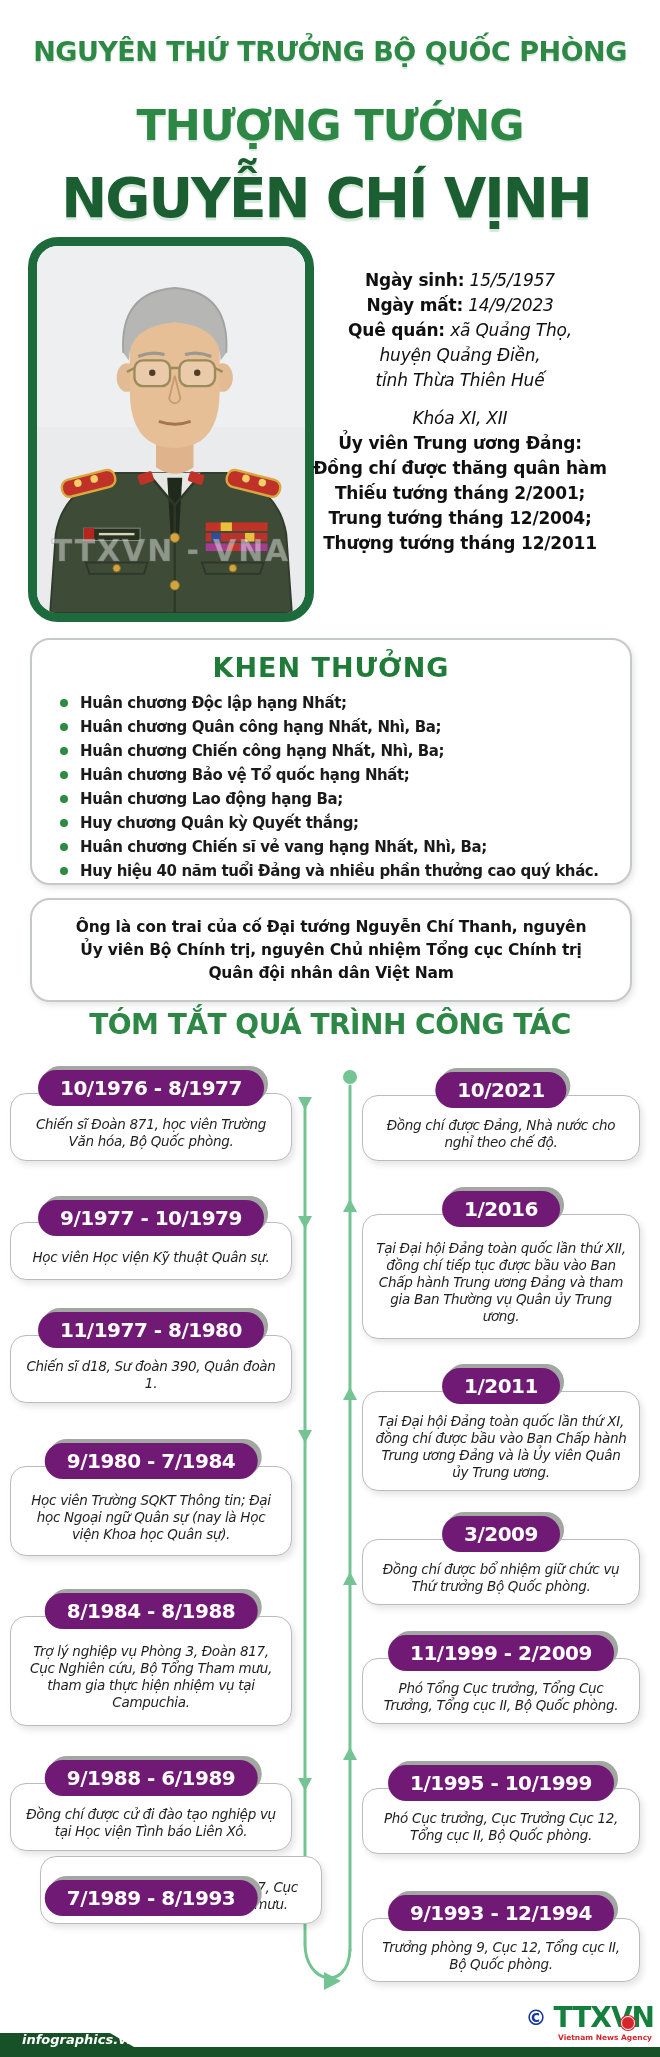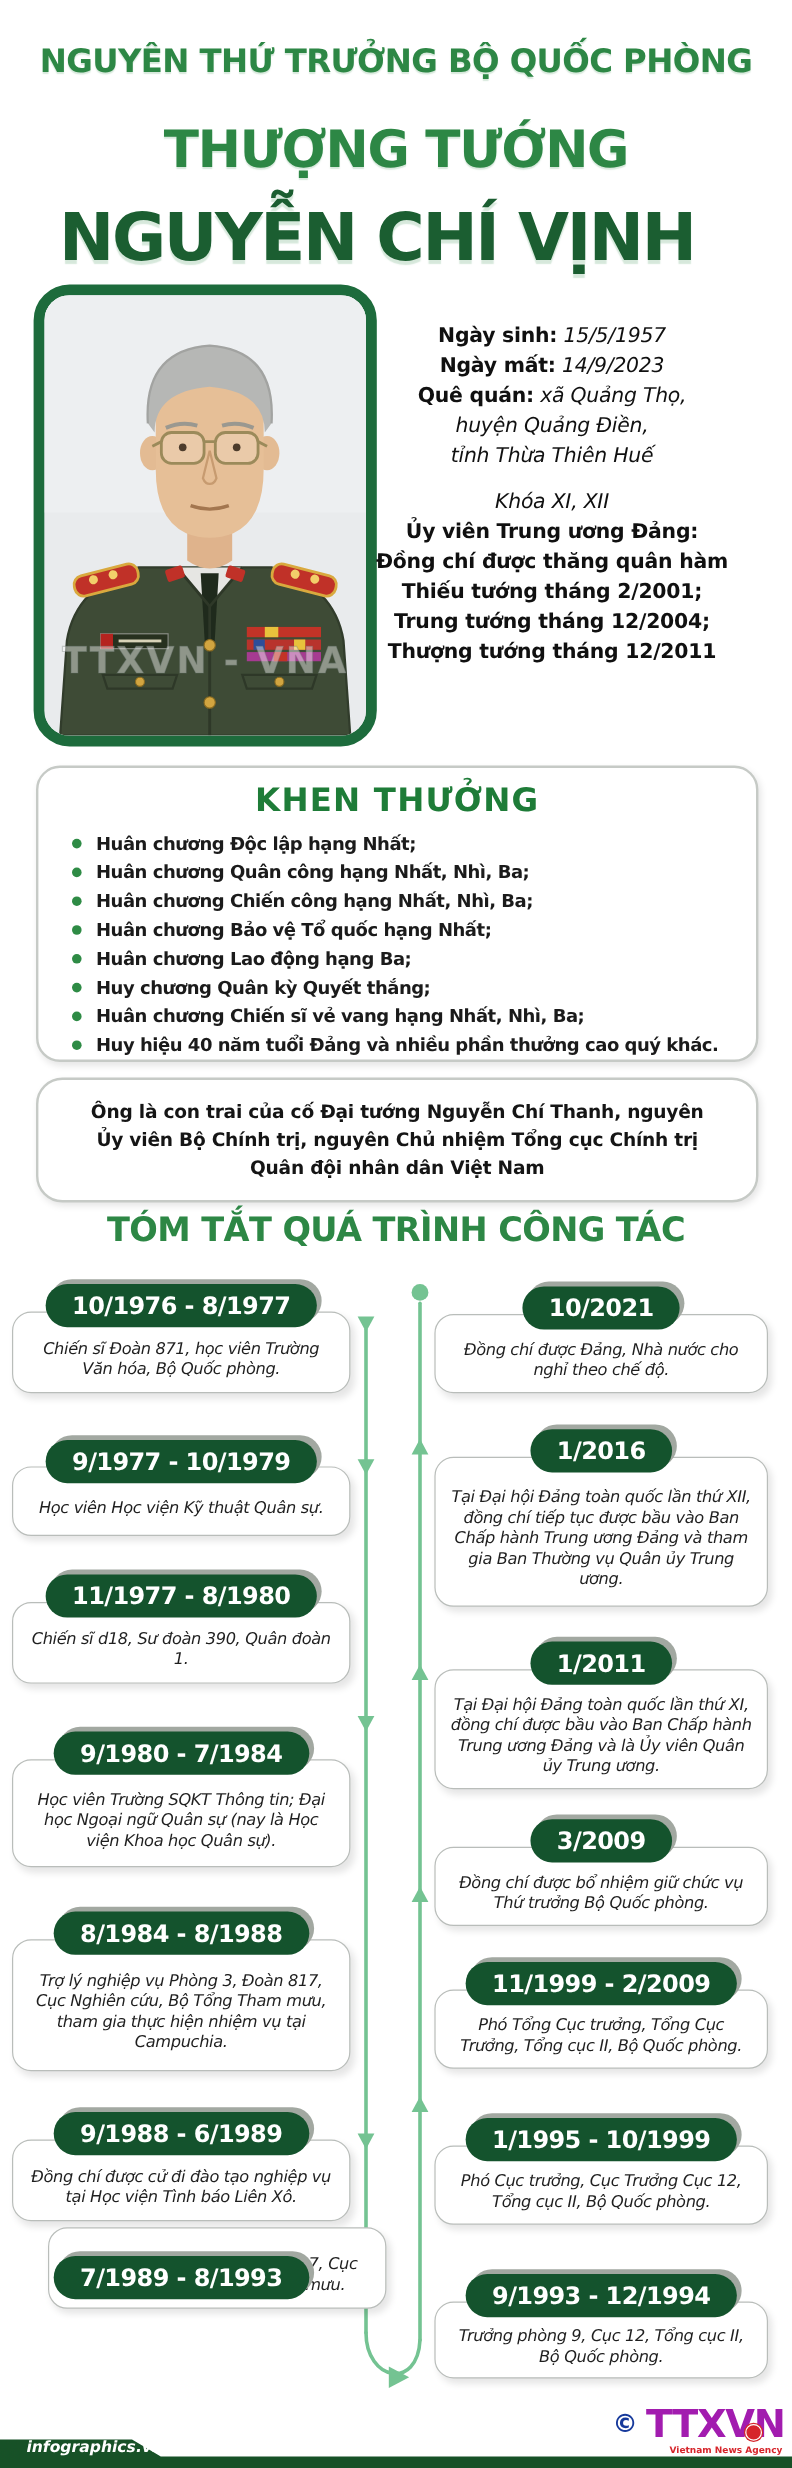--- a/index.html
+++ b/index.html
@@ -6,21 +6,21 @@
   #page{position:relative;width:660px;height:2057px;background:#ffffff;overflow:hidden;
         font-family:"DejaVu Sans","Liberation Sans",sans-serif;}
   .abs{position:absolute;}
 
   
   .t1{top:36px;left:0;width:660px;text-align:center;font-size:27px;font-weight:800;
       color:#2d8745;letter-spacing:-0.5px;text-shadow:0 2px 1px rgba(165,205,175,.45);}
   .t2{top:100px;left:0;width:660px;text-align:center;font-size:43px;font-weight:700;
       color:#2d8745;letter-spacing:-1px;text-shadow:0 2px 1px rgba(165,205,175,.45);}
   .t3{top:166px;left:0;width:628px;text-align:center;font-size:55px;font-weight:800;
-      color:#1b5e31;letter-spacing:-2px;text-shadow:0 3px 1px rgba(165,205,175,.45);}
+      color:#1b5e31;letter-spacing:-2px;text-shadow:0 3px 1px rgba(165,205,175,.45);padding-left:12px;}
 
   
   .photo-frame{left:28px;top:237px;width:286px;height:385px;box-sizing:border-box;
       border:9px solid #1d6b3c;border-radius:30px;overflow:hidden;background:#e9ebed;}
 
   
   .profile{left:290px;top:268px;width:340px;text-align:center;font-size:17px;line-height:25px;
       color:#101010;letter-spacing:-0.2px;}
   .info-line .lbl{font-weight:700;}
   .info-line .val{font-style:italic;}
@@ -33,41 +33,41 @@
   .awards-title{margin-top:12px;text-align:center;font-size:27px;font-weight:800;color:#1e7c38;
       letter-spacing:1px;}
   .award-list{margin-top:8px;padding:0 22px;}
   .award-row{display:flex;align-items:flex-start;height:24px;font-size:15px;font-weight:700;
       color:#1b1b1b;letter-spacing:-0.4px;line-height:24px;}
   .award-row .dot{flex:0 0 8px;width:8px;height:8px;border-radius:50%;background:#2e8b45;
       margin:8px 12px 0 6px;}
 
   .family-box{left:30px;top:898px;width:602px;height:104px;display:flex;align-items:center;
       justify-content:center;padding:0 40px;text-align:center;font-weight:700;font-size:15.5px;
-      line-height:23px;color:#151515;letter-spacing:-0.2px;border-radius:22px;}
+      line-height:23px;color:#151515;letter-spacing:-0.2px;}
 
   .career-title{top:1008px;left:0;width:660px;text-align:center;font-size:28px;font-weight:800;
       color:#2d8745;letter-spacing:-0.5px;}
 
   
   .tl-card{position:absolute;box-sizing:border-box;border:1.5px solid #b9bdba;border-radius:16px;
       background:#fff;box-shadow:3px 4px 6px rgba(0,0,0,.10);display:flex;align-items:center;
       justify-content:center;padding:20px 12px 8px;}
   .tl-desc{font-style:italic;font-size:13.5px;line-height:17px;letter-spacing:-0.3px;
       color:#1f1f1f;text-align:center;}
-  .tl-pill{position:absolute;transform:translateX(-50%);background:#14532d;color:#fff;
+  .tl-pill{position:absolute;transform:translateX(-50%);background:#701a75;color:#fff;
       font-weight:700;font-size:20px;letter-spacing:-0.5px;padding:6px 22px;border-radius:24px;
       box-shadow:4px -4px 0 #a2a8a1;white-space:nowrap;text-align:center;}
 
   
   .site-label{left:22px;top:2032px;font-style:italic;font-weight:700;font-size:13px;color:#fff;z-index:3;}
   .logo{right:6px;top:2004px;width:150px;text-align:right;}
   .logo-row{display:flex;align-items:center;justify-content:flex-end;gap:7px;}
   .copy{font-size:21px;font-weight:700;color:#16399b;line-height:1;}
-  .ttx{position:relative;font-size:32px;font-weight:900;color:#a21caf;letter-spacing:-1px;line-height:1;}
+  .ttx{position:relative;font-size:28px;font-weight:900;color:#15803d;letter-spacing:-1px;line-height:1;}
   .globe{position:absolute;right:19px;bottom:2px;width:12px;height:12px;border-radius:50%;
       background:#d6252b;border:1.5px solid #fff;box-shadow:0 0 0 1px #d6252b;}
   .agency-cap{font-size:7.5px;font-weight:700;color:#d6252b;padding-right:2px;margin-top:1px;}
 </style>
 </head>
 <body>
 
 <div id="page">
 
   <div class="abs t1">NGUYÊN THỨ TRƯỞNG BỘ QUỐC PHÒNG</div>

